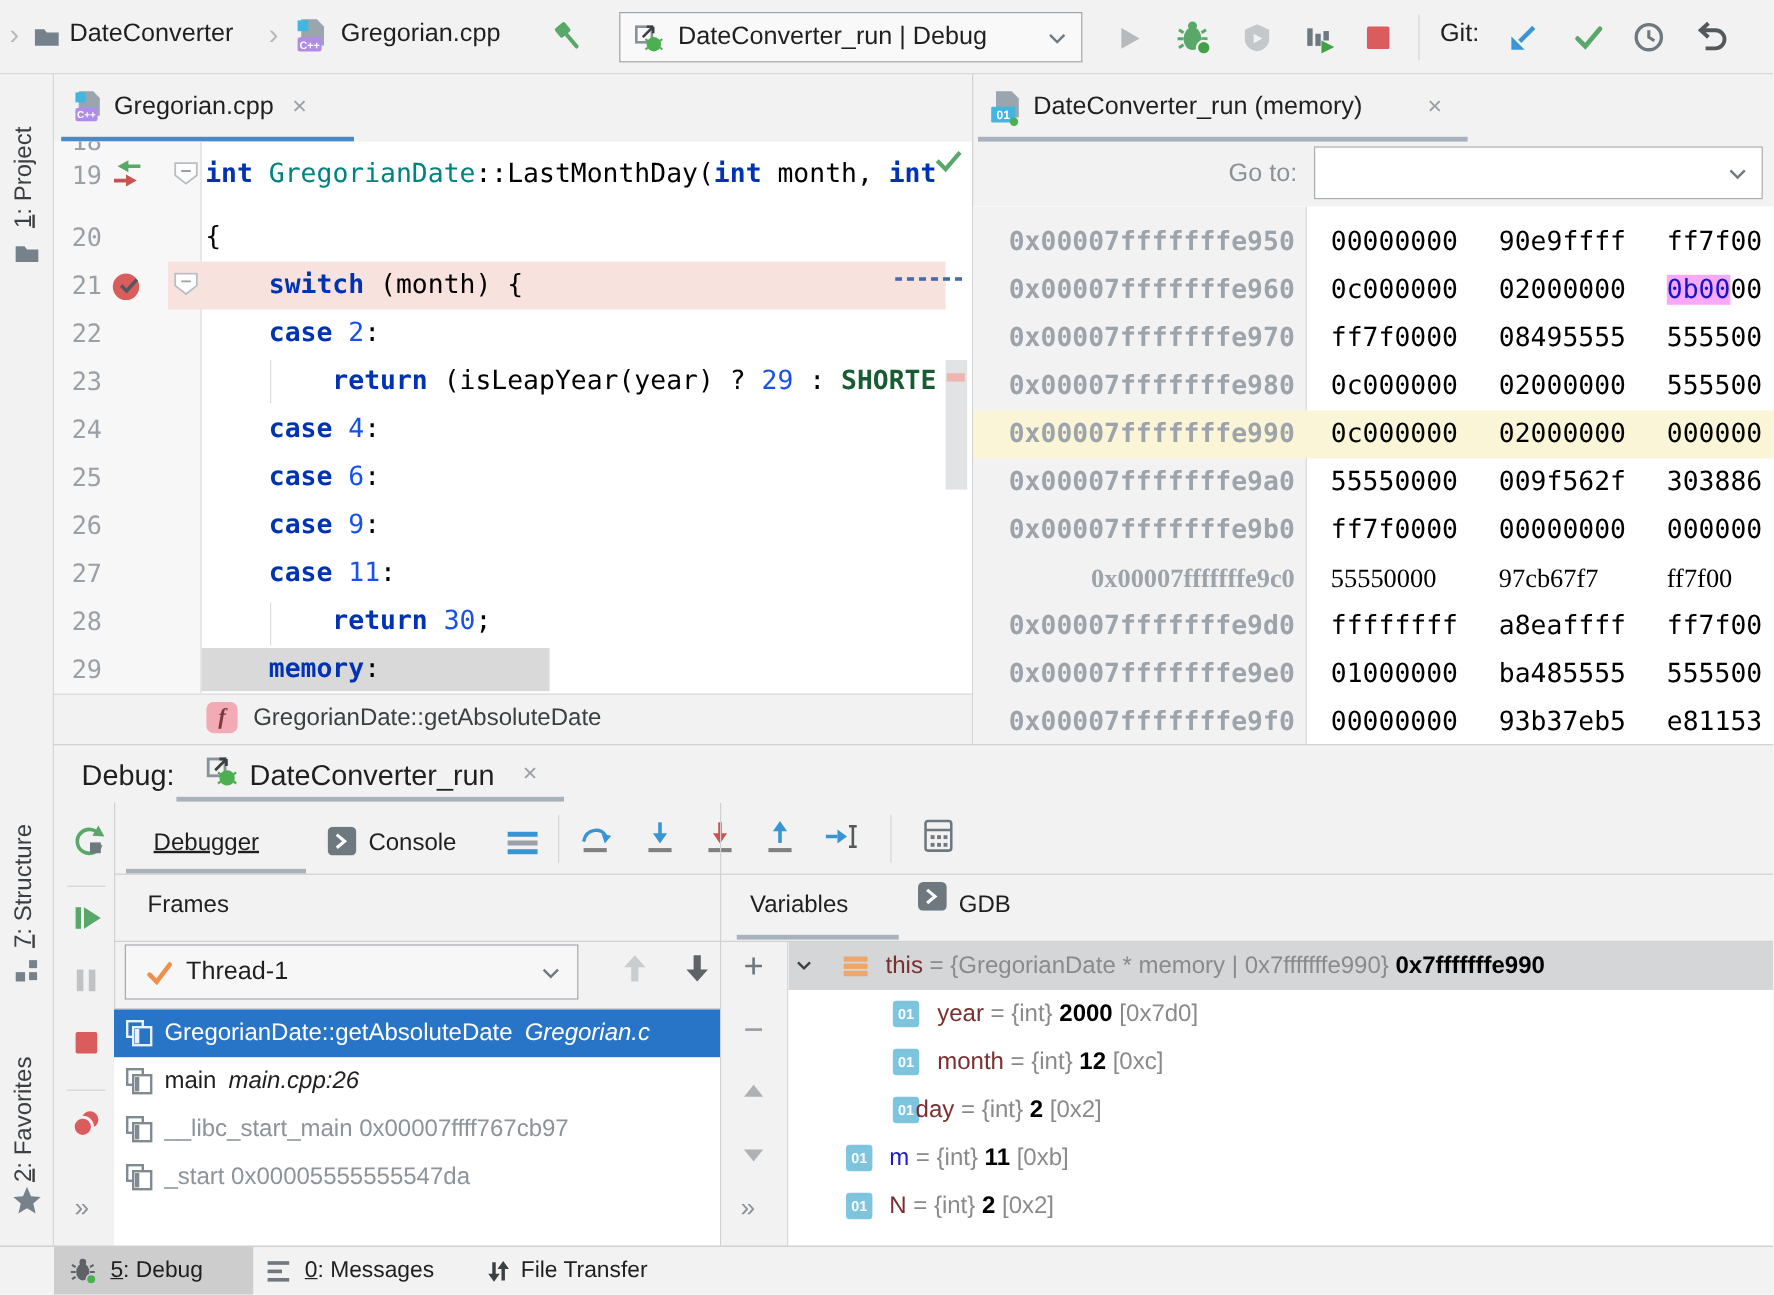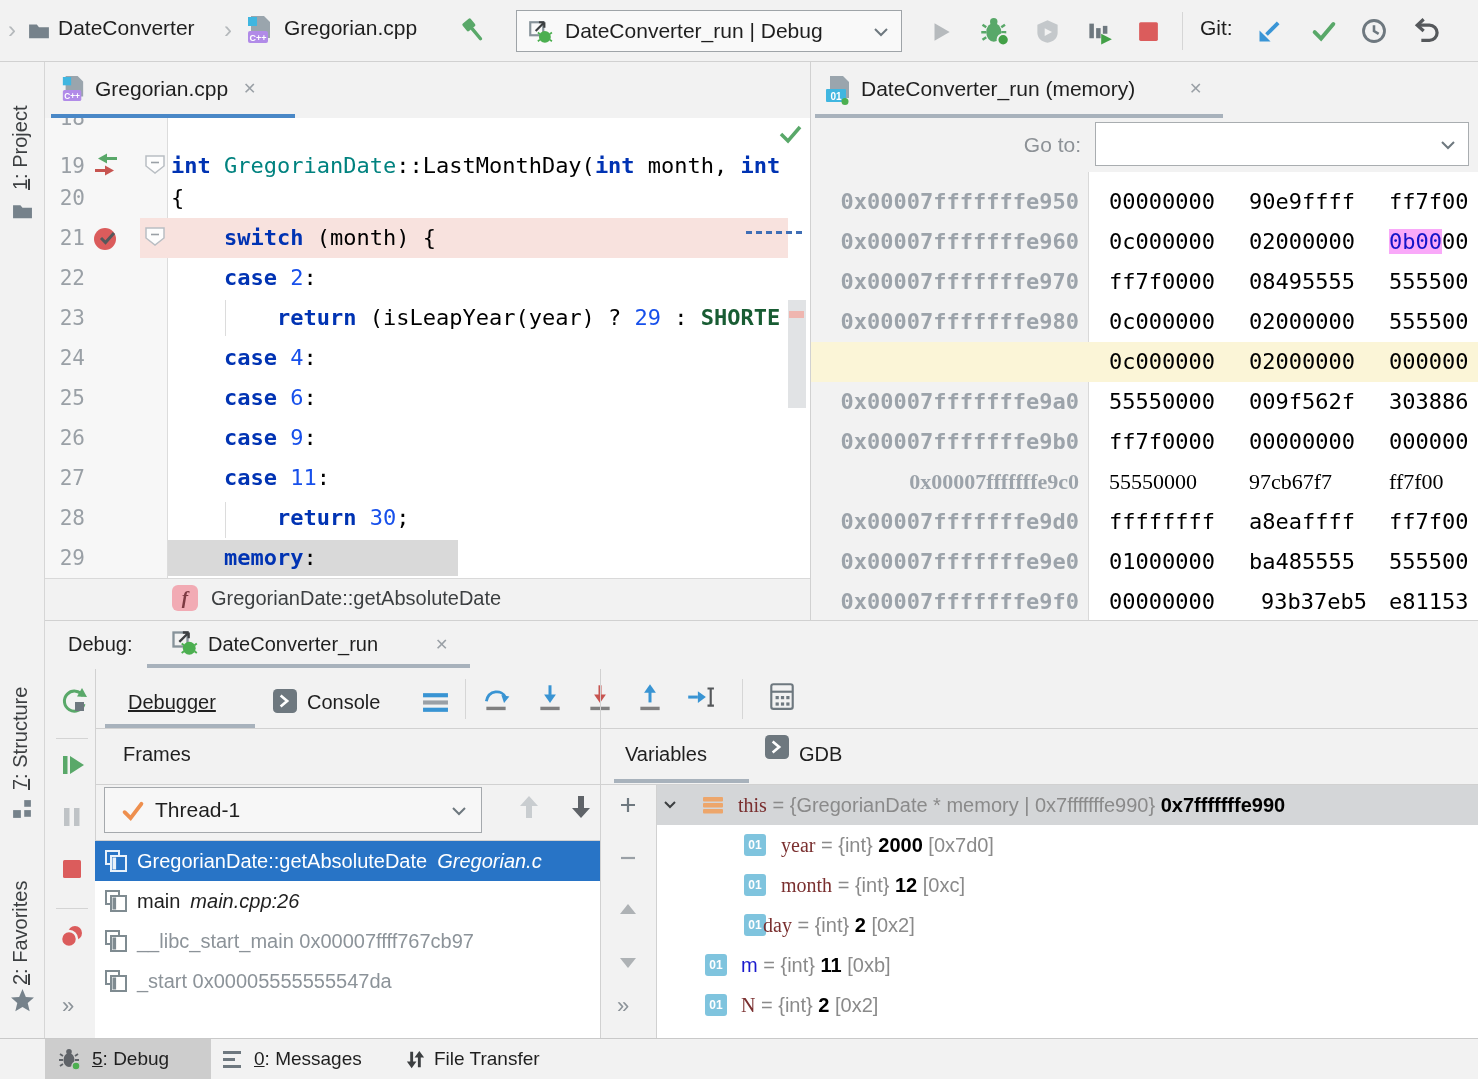--- a/index.html
+++ b/index.html
@@ -53,41 +53,41 @@
   #mem-body{position:absolute;left:0;top:110px;width:668px;height:448px;background:#fff;overflow:hidden;}
   #mem-body .addr-col{position:absolute;left:0;top:0;width:278px;height:100%;background:#F2F2F2;border-right:1px solid #D9D9D9;box-sizing:border-box;}
   .mem-row{position:absolute;left:0;width:100%;height:40px;font-family:"DejaVu Sans Mono",monospace;font-size:22px;line-height:40px;}
   .mem-hl{position:absolute;left:0;top:0;width:100%;height:40px;background:#FBF5D7;}
   .mem-addr{position:absolute;left:0;width:268px;text-align:right;color:#9CA3AA;font-weight:600;}
   .mem-val{position:absolute;color:#000;}
   .hl-mag{background:#F9A9F9;color:#1414C8;}
 
   
   #debug{position:absolute;left:45px;top:620px;width:1433px;height:418px;background:#F2F2F2;border-top:1px solid #D1D1D1;box-sizing:border-box;}
-  .dbg-txt{position:absolute;font-size:20px;color:#1F1F1F;white-space:nowrap;}
+  .dbg-txt{position:absolute;font-size:24px;color:#1F1F1F;white-space:nowrap;}
   .tool-lbl{position:absolute;font-size:20px;color:#1F1F1F;white-space:nowrap;}
   .hline{position:absolute;height:1px;background:#D1D1D1;}
   .vline{position:absolute;width:1px;background:#D1D1D1;}
   #thread-combo{position:absolute;left:59px;top:166px;width:378px;height:46px;background:#F7F7F7;border:1px solid #A5A9AD;box-sizing:border-box;}
   #frames-list{position:absolute;left:50px;top:220px;width:505px;height:198px;background:#fff;overflow:hidden;}
   .frame-row{position:absolute;left:0;width:100%;height:40px;line-height:40px;font-size:20px;color:#1F1F1F;padding-left:42px;box-sizing:border-box;white-space:nowrap;}
   .frame-row.sel{background:#2874C6;color:#fff;}
   .frame-row.dim{color:#8C9399;}
   .fr-ico{position:absolute;left:8px;top:7px;width:26px;height:26px;}
   .fr-loc{font-style:italic;margin-left:10px;}
   #vars-gutter{position:absolute;left:556px;top:164px;width:55px;height:254px;background:#F2F2F2;}
   #vars-tree{position:absolute;left:612px;top:164px;width:821px;height:254px;background:#fff;overflow:hidden;}
   .var-row{position:absolute;left:0;width:100%;height:40px;line-height:40px;font-size:20px;white-space:nowrap;}
   .var-row.vsel{background:#D4D6D8;}
   .var-exp{position:absolute;left:4px;top:11px;width:18px;height:18px;}
   .var-stack{position:absolute;top:8px;width:24px;height:24px;}
   .badge01{position:absolute;top:9px;width:22px;height:22px;background:#7FC4DE;border-radius:3px;
            font-size:12px;font-weight:bold;color:#fff;text-align:center;line-height:22px;}
   .var-text{position:absolute;top:0;height:40px;}
-  .vn-red{color:#7A2F2F;font-family:Liberation Serif, serif;}
+  .vn-red{color:#7A2F2F;}
   .vn-blue{color:#1A1ACD;}
   .vt{color:#8A8A8A;}
   .vv{color:#000;font-weight:bold;}
   .vh{color:#8A8A8A;}
   .more-glyph{position:absolute;font-size:22px;color:#8C9399;}
 
   
   #statusbar{position:absolute;left:0;top:1038px;width:1478px;height:41px;background:#F2F2F2;border-top:1px solid #C9C9C9;box-sizing:border-box;}
   #statusbar .active-bg{position:absolute;left:45px;top:0;width:166px;height:40px;background:#CDCDCD;}
   .sb-lbl{position:absolute;top:9px;font-size:19px;color:#1F1F1F;white-space:nowrap;}
@@ -239,21 +239,21 @@
     </div>
   </div>
 
   <div id="editor">
     <div class="gutter-bg"></div>
     <div id="code-lines" class="abs" style="left:0;top:0;width:100%;height:100%;">
         <div class="code-row" style="top: -20px;">
           <div class="lnum">18</div>
           <div class="code-text"></div>
         </div>
-        <div class="code-row" style="top: 28px;">
+        <div class="code-row" style="top: 8px;">
           <div class="lnum">19</div>
           <div class="g-ico">
             <svg width="26" height="26" viewBox="0 0 26 26">
               <path d="M24 6.5 H13" stroke="#59A869" stroke-width="3"></path>
               <polygon points="14,1.5 14,11.5 5,6.5" fill="#59A869"></polygon>
               <path d="M2 18.5 H13" stroke="#C75450" stroke-width="3"></path>
               <polygon points="12,13.5 12,23.5 21,18.5" fill="#C75450"></polygon>
             </svg>
           </div>
           <div class="g-fold">
@@ -381,20 +381,21 @@
             <div class="mem-val" style="left: 578px;">555500</div>
           </div>
           <div class="mem-row" style="top: 130px;">
             <div class="mem-addr">0x00007fffffffe980</div>
             <div class="mem-val" style="left: 298px;">0c000000</div>
             <div class="mem-val" style="left: 438px;">02000000</div>
             <div class="mem-val" style="left: 578px;">555500</div>
           </div>
           <div class="mem-row" style="top: 170px;">
             <div class="mem-hl"></div>
+            <div class="mem-addr">0x00007fffffffe990</div>
             <div class="mem-val" style="left: 298px;">0c000000</div>
             <div class="mem-val" style="left: 438px;">02000000</div>
             <div class="mem-val" style="left: 578px;">000000</div>
           </div>
           <div class="mem-row" style="top: 210px;">
             <div class="mem-addr">0x00007fffffffe9a0</div>
             <div class="mem-val" style="left: 298px;">55550000</div>
             <div class="mem-val" style="left: 438px;">009f562f</div>
             <div class="mem-val" style="left: 578px;">303886</div>
           </div>
@@ -418,21 +419,21 @@
           </div>
           <div class="mem-row" style="top: 370px;">
             <div class="mem-addr">0x00007fffffffe9e0</div>
             <div class="mem-val" style="left: 298px;">01000000</div>
             <div class="mem-val" style="left: 438px;">ba485555</div>
             <div class="mem-val" style="left: 578px;">555500</div>
           </div>
           <div class="mem-row" style="top: 410px;">
             <div class="mem-addr">0x00007fffffffe9f0</div>
             <div class="mem-val" style="left: 298px;">00000000</div>
-            <div class="mem-val" style="left: 438px; margin-left: 12px;">93b37eb5</div>
+            <div class="mem-val" style="left: 438px;">93b37eb5</div>
             <div class="mem-val" style="left: 578px;">e81153</div>
           </div>
         </div>
     </div>
   </div>
 
   <div id="debug">
 
     <span class="dbg-txt" style="left:23px;top:12px;">Debug:</span>
     <div class="abs" style="left:102px;top:0;width:360px;height:48px;">

